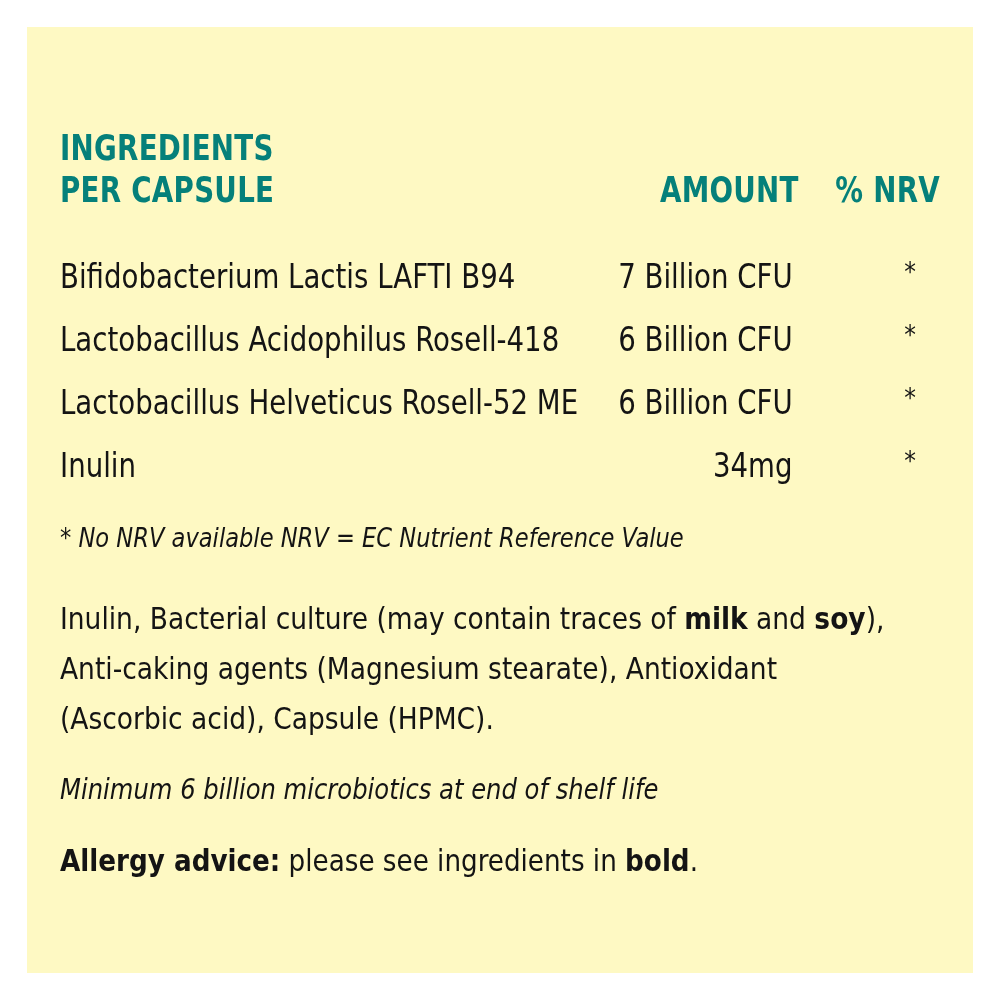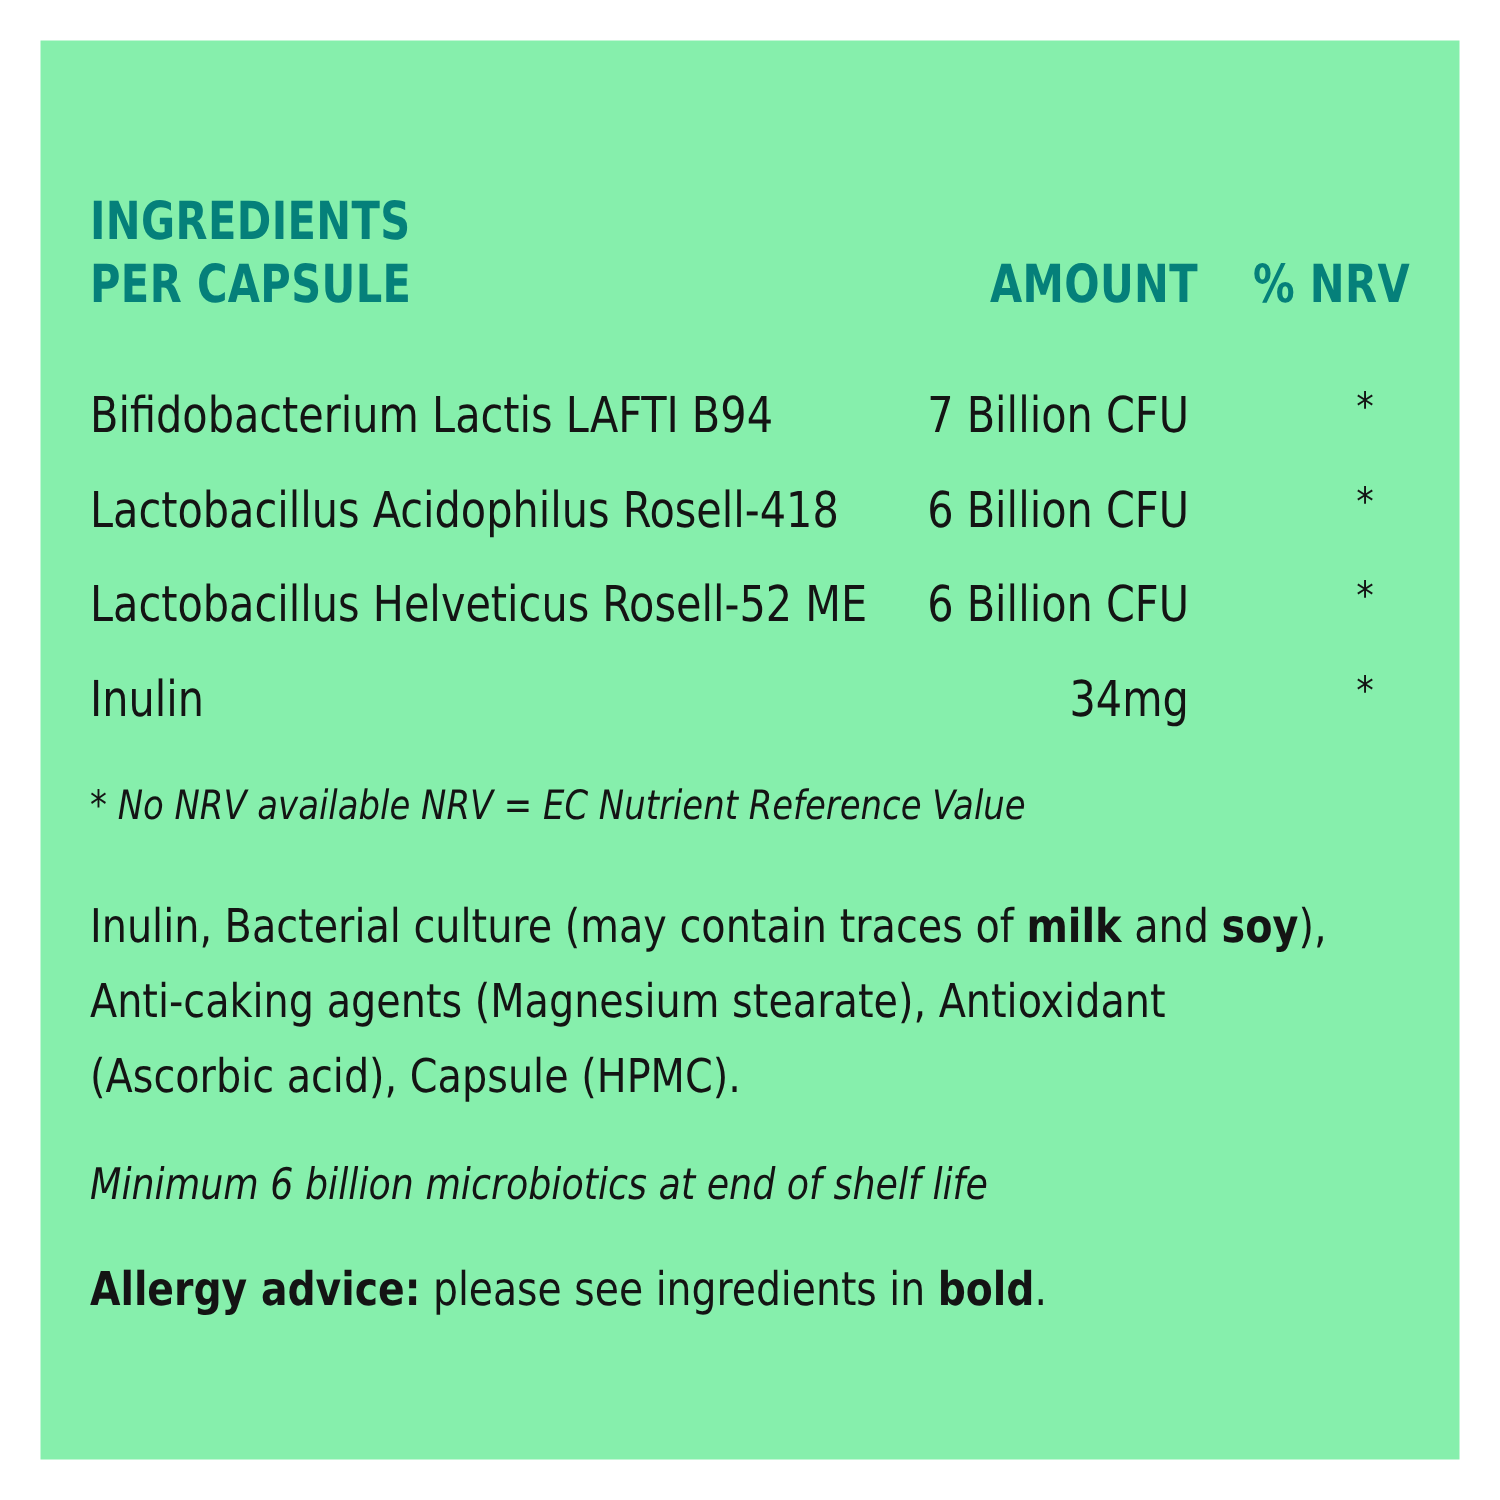--- a/index.html
+++ b/index.html
@@ -13,21 +13,21 @@
     font-family: "Liberation Sans", sans-serif;
     -webkit-font-smoothing: antialiased;
   }
 
   .label-panel {
     position: absolute;
     left: 27px;
     top: 27px;
     width: 946px;
     height: 946px;
-    background: #86efac;
+    background: #fef9c3;
     box-sizing: border-box;
     overflow: hidden;
   }
 
   .panel-inner {
     position: absolute;
     left: 33px;
     top: 0;
     width: 880px;
     height: 100%;

